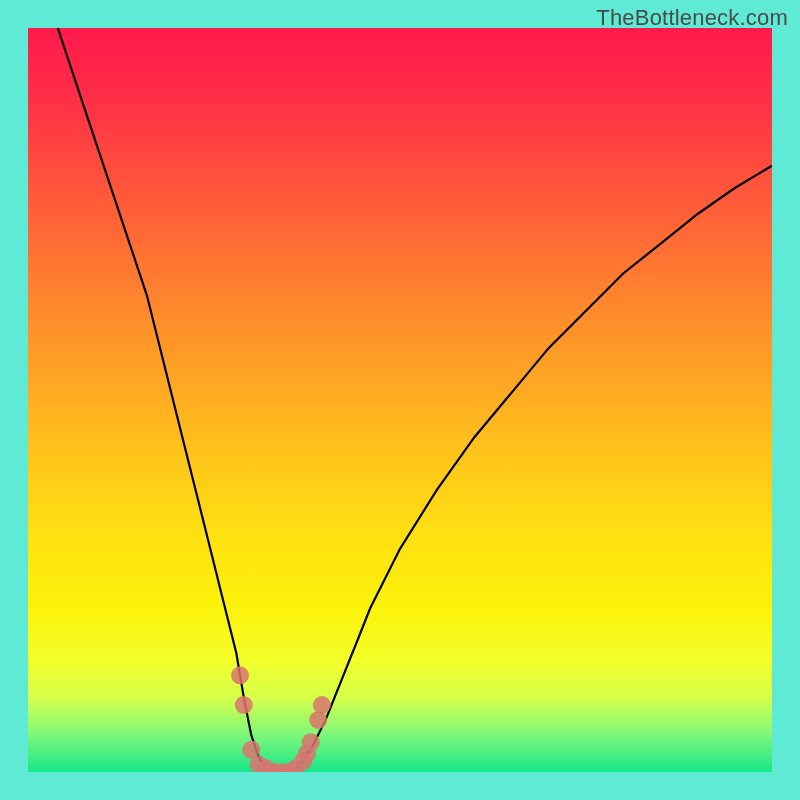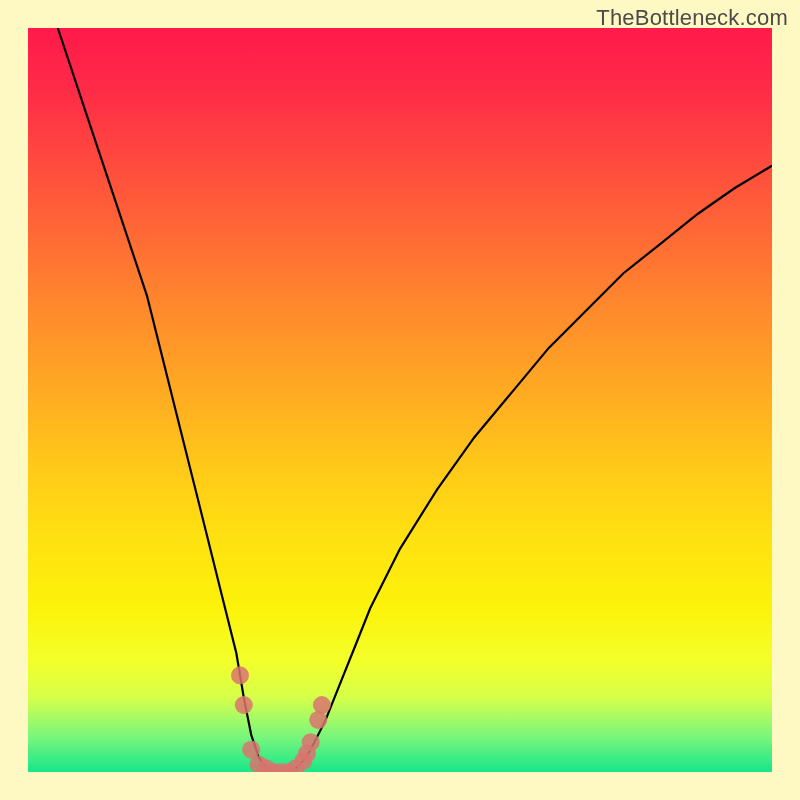--- a/index.html
+++ b/index.html
@@ -10,21 +10,21 @@
     overflow: hidden;
     background: #000;
     font-family: Arial, Helvetica, sans-serif;
   }
   .frame {
     position: absolute;
     top: 0;
     left: 0;
     width: 800px;
     height: 800px;
-    background: #fef9c3;
+    background: #5eead4;
   }
   .plot {
     position: absolute;
     top: 28px;
     left: 28px;
     width: 744px;
     height: 744px;
     overflow: hidden;
   }
   .gradient {

